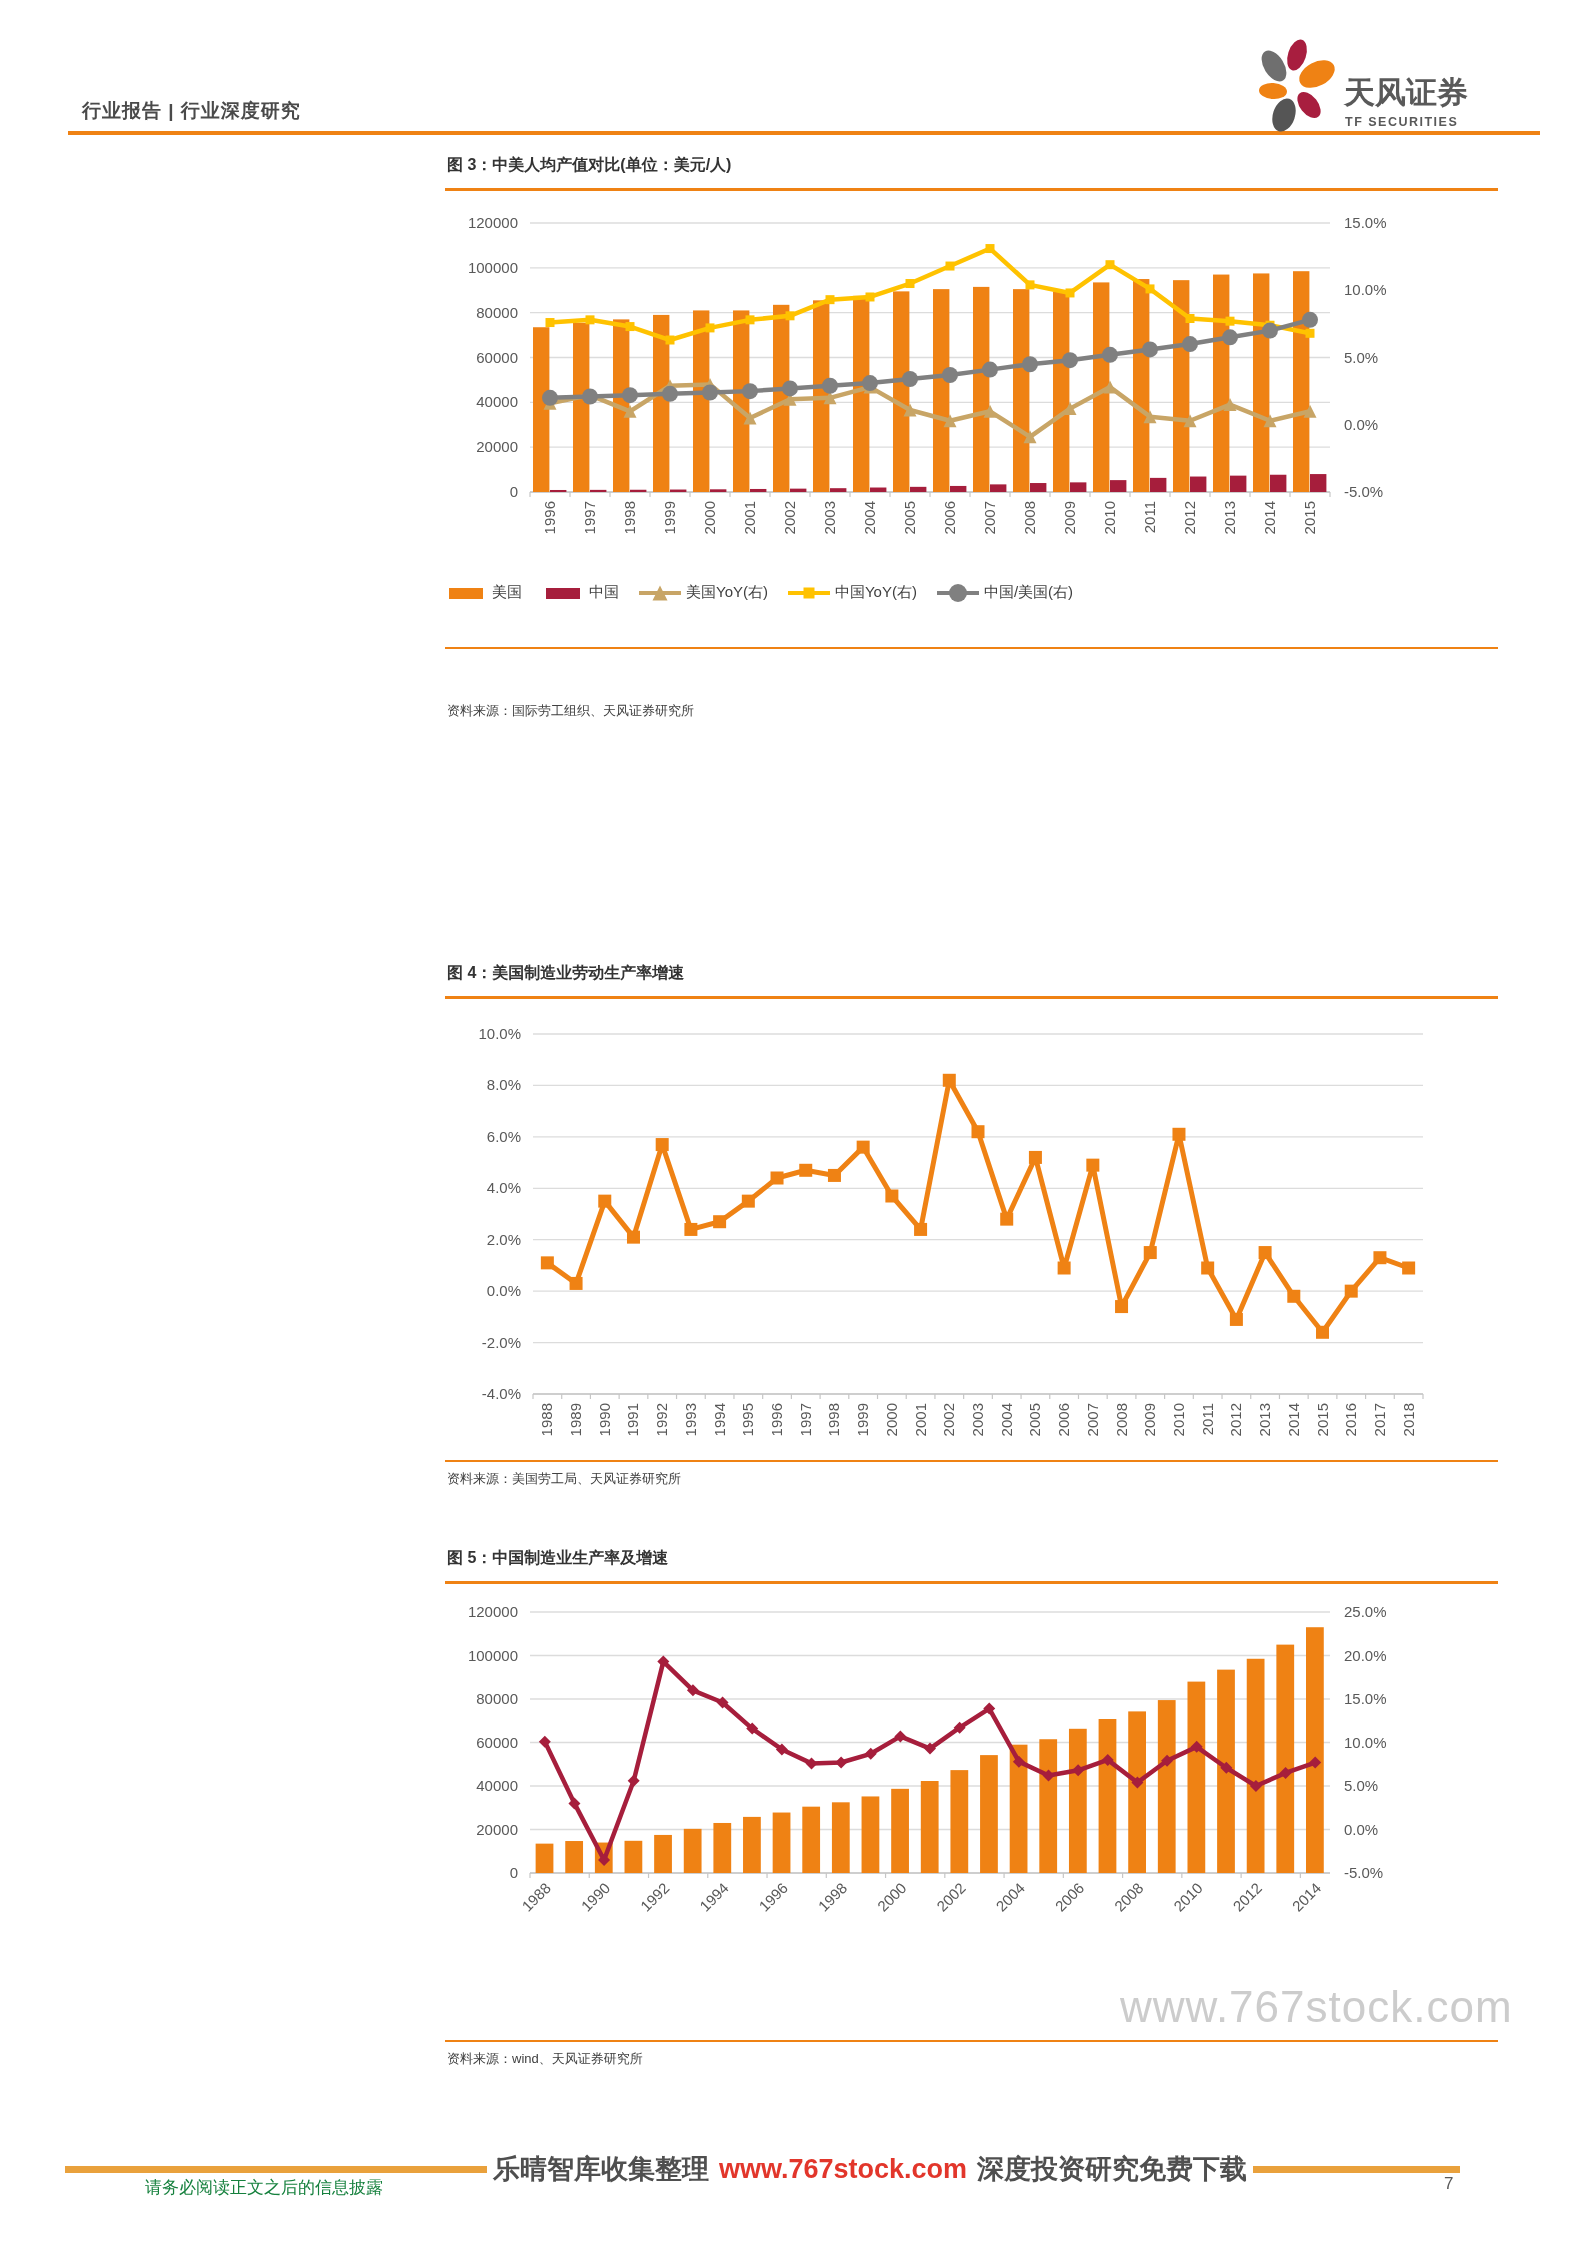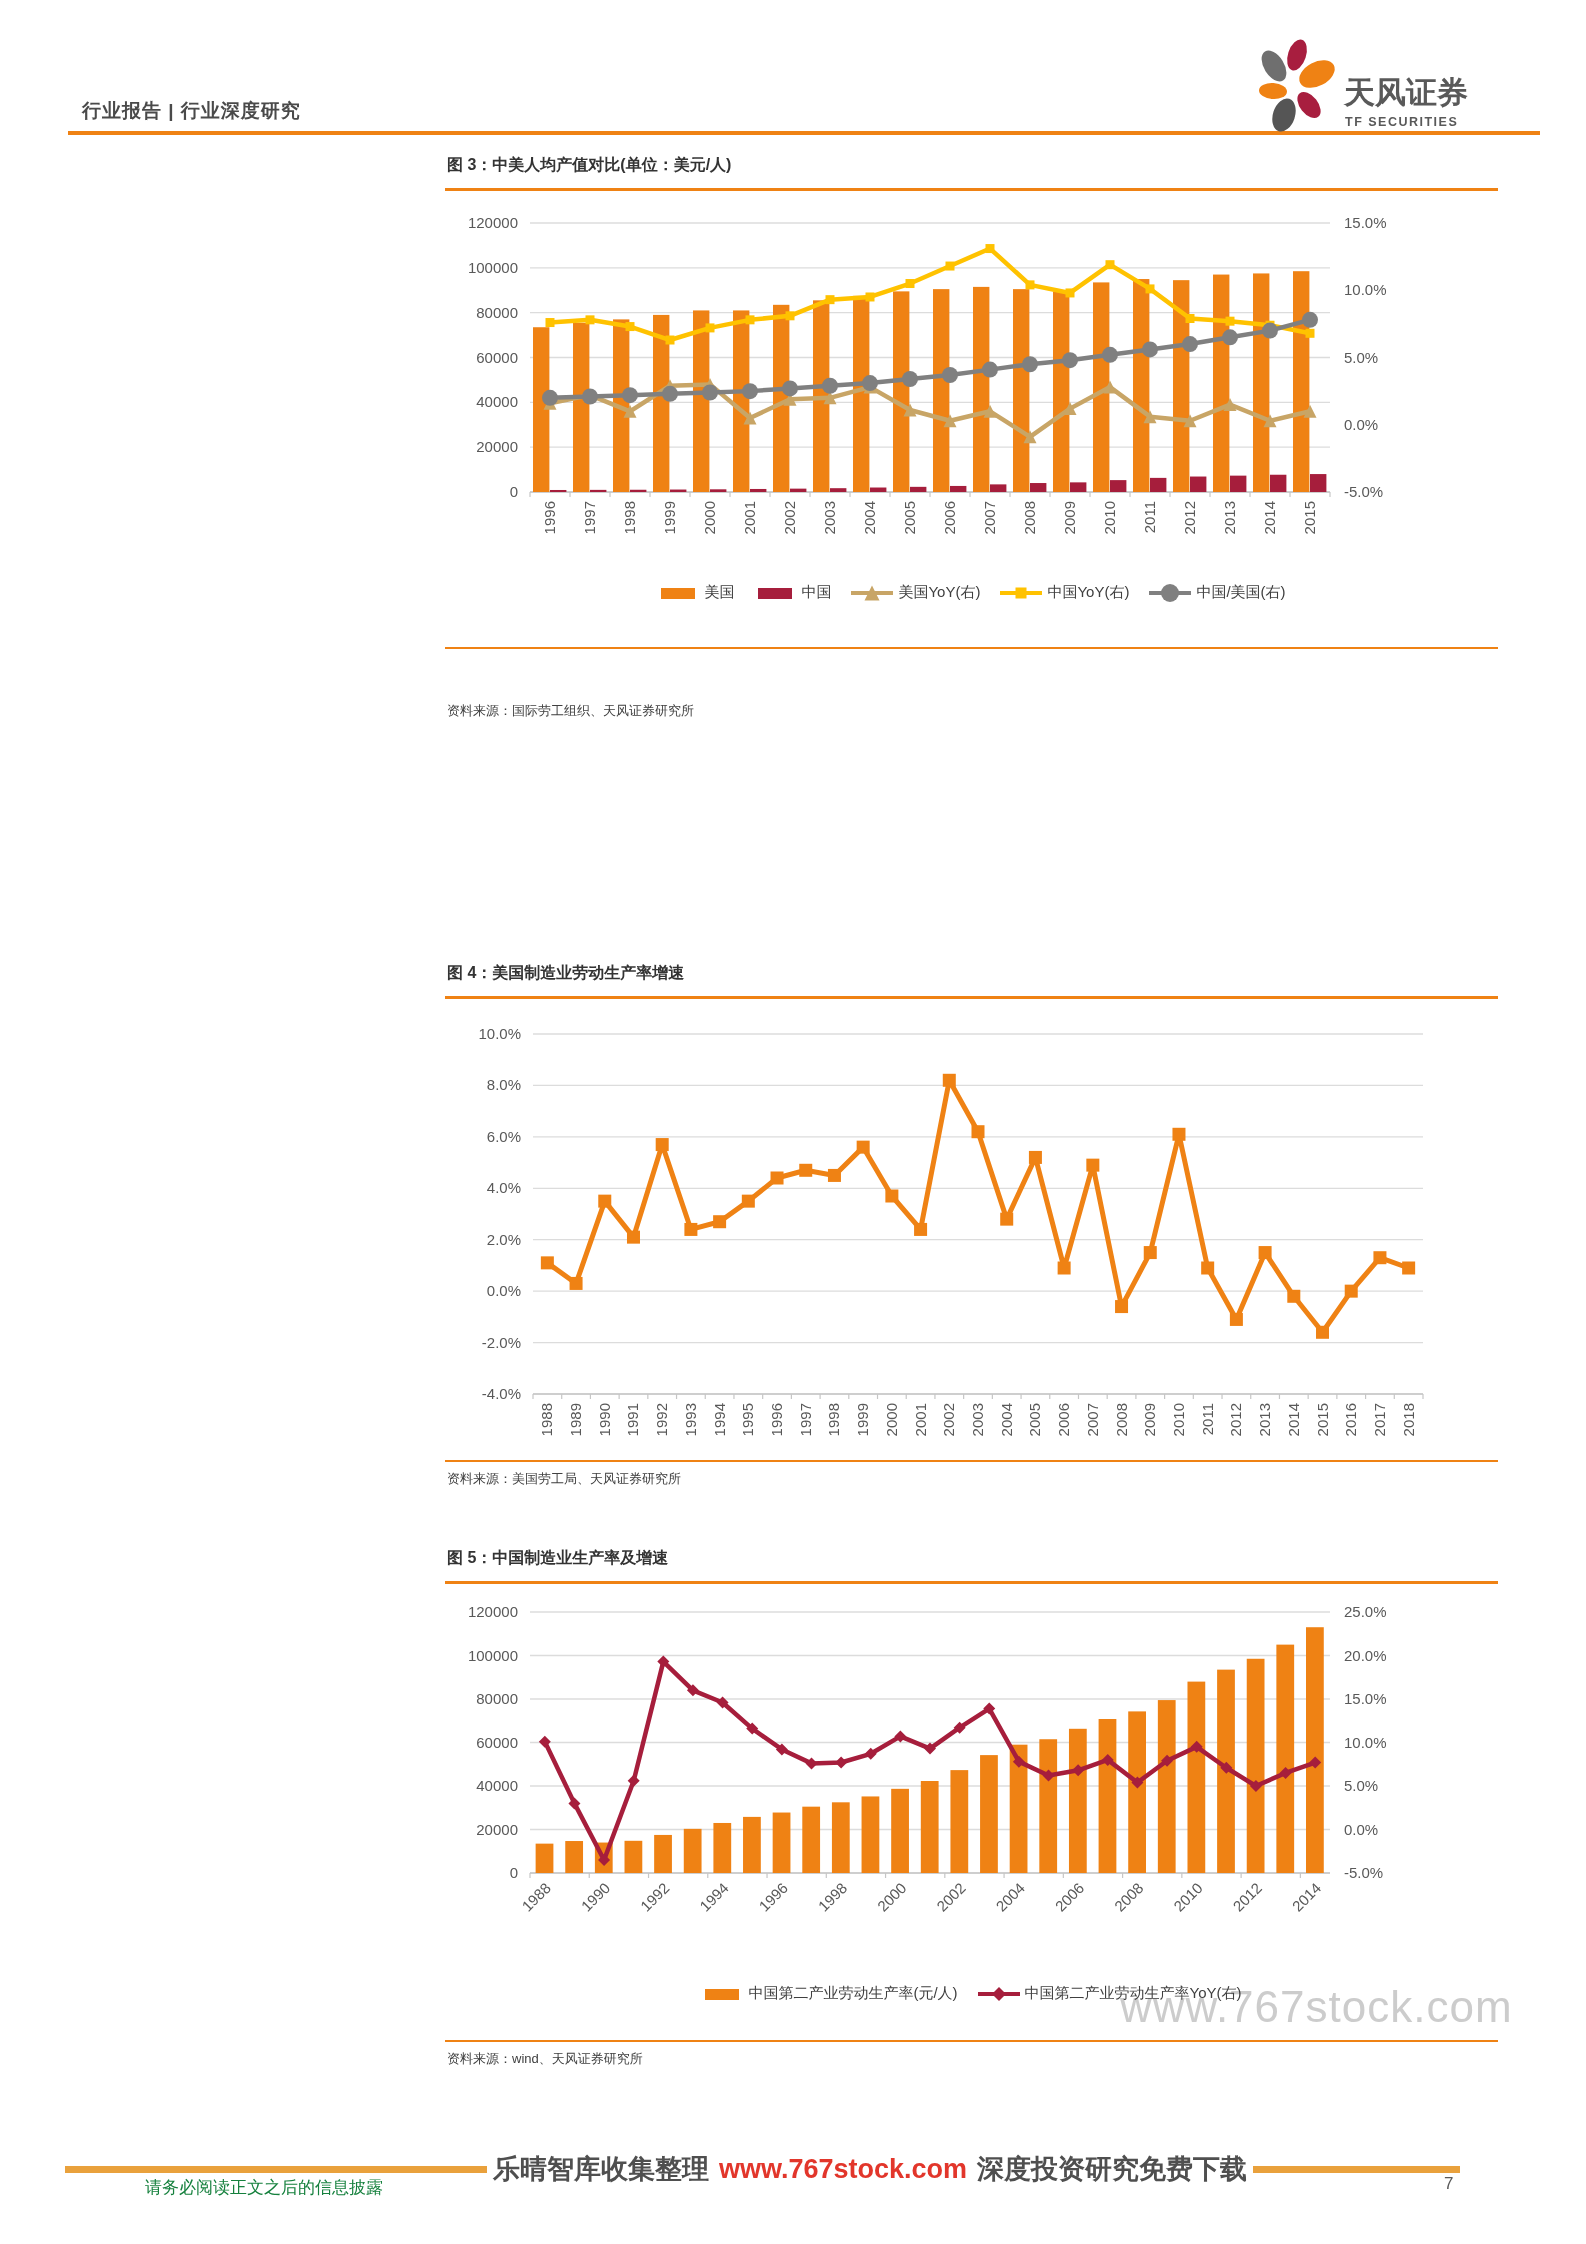--- a/index.html
+++ b/index.html
@@ -7,21 +7,21 @@
         font-family:"Liberation Sans","DejaVu Sans",sans-serif;}
   
   .breadcrumb{position:absolute;left:82px;top:98px;font-size:19px;font-weight:700;color:#4a4a4a;letter-spacing:1px;}
   .header-rule{position:absolute;left:68px;top:131px;width:1472px;height:4px;background:#EF8214;}
   .logo{position:absolute;left:1244px;top:36px;width:240px;height:104px;}
   
   .figure{position:absolute;left:445px;width:1053px;}
   .fig-title{position:absolute;left:2px;top:0;font-size:16px;font-weight:700;color:#333333;}
   .title-rule{position:absolute;left:0;top:33px;width:100%;height:3px;background:#EF8214;}
   .chart-svg{position:absolute;left:0;display:block;}
-  .legend{position:absolute;left:0;width:100%;display:flex;justify-content:center;align-items:center;
+  .legend{position:absolute;left:0;width:100%;display:flex;align-items:center;
           gap:20px;white-space:nowrap;font-size:15px;color:#3f3f3f;}
   .lg-item{display:inline-flex;align-items:center;gap:5px;}
   .src-rule{position:absolute;left:0;width:100%;height:2px;background:#EF8214;}
   .fig-source{position:absolute;left:2px;font-size:13px;color:#404040;}
   
   .body-par{position:absolute;left:400px;top:708px;width:1100px;font-size:19.5px;line-height:36px;
             color:#3d3d3d;text-align:justify;}
   .body-par b{color:#222;}
   
   .page-wm{position:absolute;left:1120px;top:1982px;font-size:44px;color:#cccccc;letter-spacing:1px;}
@@ -488,35 +488,20 @@
         <path d="M633.1481481481482 166.34 L639.1481481481482 172.34 L633.1481481481482 178.34 L627.1481481481482 172.34 Z" fill="#A61E3C"></path>
         <path d="M662.7777777777778 155.9 L668.7777777777778 161.9 L662.7777777777778 167.9 L656.7777777777778 161.9 Z" fill="#A61E3C"></path>
         <path d="M692.4074074074074 178.52 L698.4074074074074 184.52 L692.4074074074074 190.52 L686.4074074074074 184.52 Z" fill="#A61E3C"></path>
         <path d="M722.0370370370371 156.77 L728.0370370370371 162.77 L722.0370370370371 168.77 L716.0370370370371 162.77 Z" fill="#A61E3C"></path>
         <path d="M751.6666666666666 142.85 L757.6666666666666 148.85 L751.6666666666666 154.85 L745.6666666666666 148.85 Z" fill="#A61E3C"></path>
         <path d="M781.2962962962963 163.73 L787.2962962962963 169.73 L781.2962962962963 175.73 L775.2962962962963 169.73 Z" fill="#A61E3C"></path>
         <path d="M810.925925925926 182.00000000000003 L816.925925925926 188.00000000000003 L810.925925925926 194.00000000000003 L804.925925925926 188.00000000000003 Z" fill="#A61E3C"></path>
         <path d="M840.5555555555555 168.95000000000002 L846.5555555555555 174.95000000000002 L840.5555555555555 180.95000000000002 L834.5555555555555 174.95000000000002 Z" fill="#A61E3C"></path>
         <path d="M870.1851851851852 158.51 L876.1851851851852 164.51 L870.1851851851852 170.51 L864.1851851851852 164.51 Z" fill="#A61E3C"></path>
       </svg>
-    <div class="legend" id="legend-fig5" style="top:436px;">
-        <span class="lg-item">
-          <svg width="42" height="18">
-            <rect x="4" y="4" width="34" height="11" fill="#EF8214"></rect>
-          </svg>
-          <span>中国第二产业劳动生产率(元/人)</span>
-        </span>
-        <span class="lg-item">
-          <svg width="42" height="18">
-            <line x1="0" y1="9" x2="42" y2="9" stroke="#A61E3C" stroke-width="4"></line>
-            <path d="M21 2 L28 9 L21 16 L14 9 Z" fill="#A61E3C"></path>
-          </svg>
-          <span>中国第二产业劳动生产率YoY(右)</span>
-        </span>
-      </div>
     <div class="src-rule" style="top:492px;"></div>
     <div class="fig-source" style="top:502px;">资料来源：wind、天风证券研究所</div>
   </section>
 
   <div class="footer-rule"></div>
   <div class="footer-disc">请务必阅读正文之后的信息披露</div>
   <div class="footer-wm">
     <span>乐晴智库收集整理</span>
     <span class="url">www.767stock.com</span>
     <span>深度投资研究免费下载</span>

